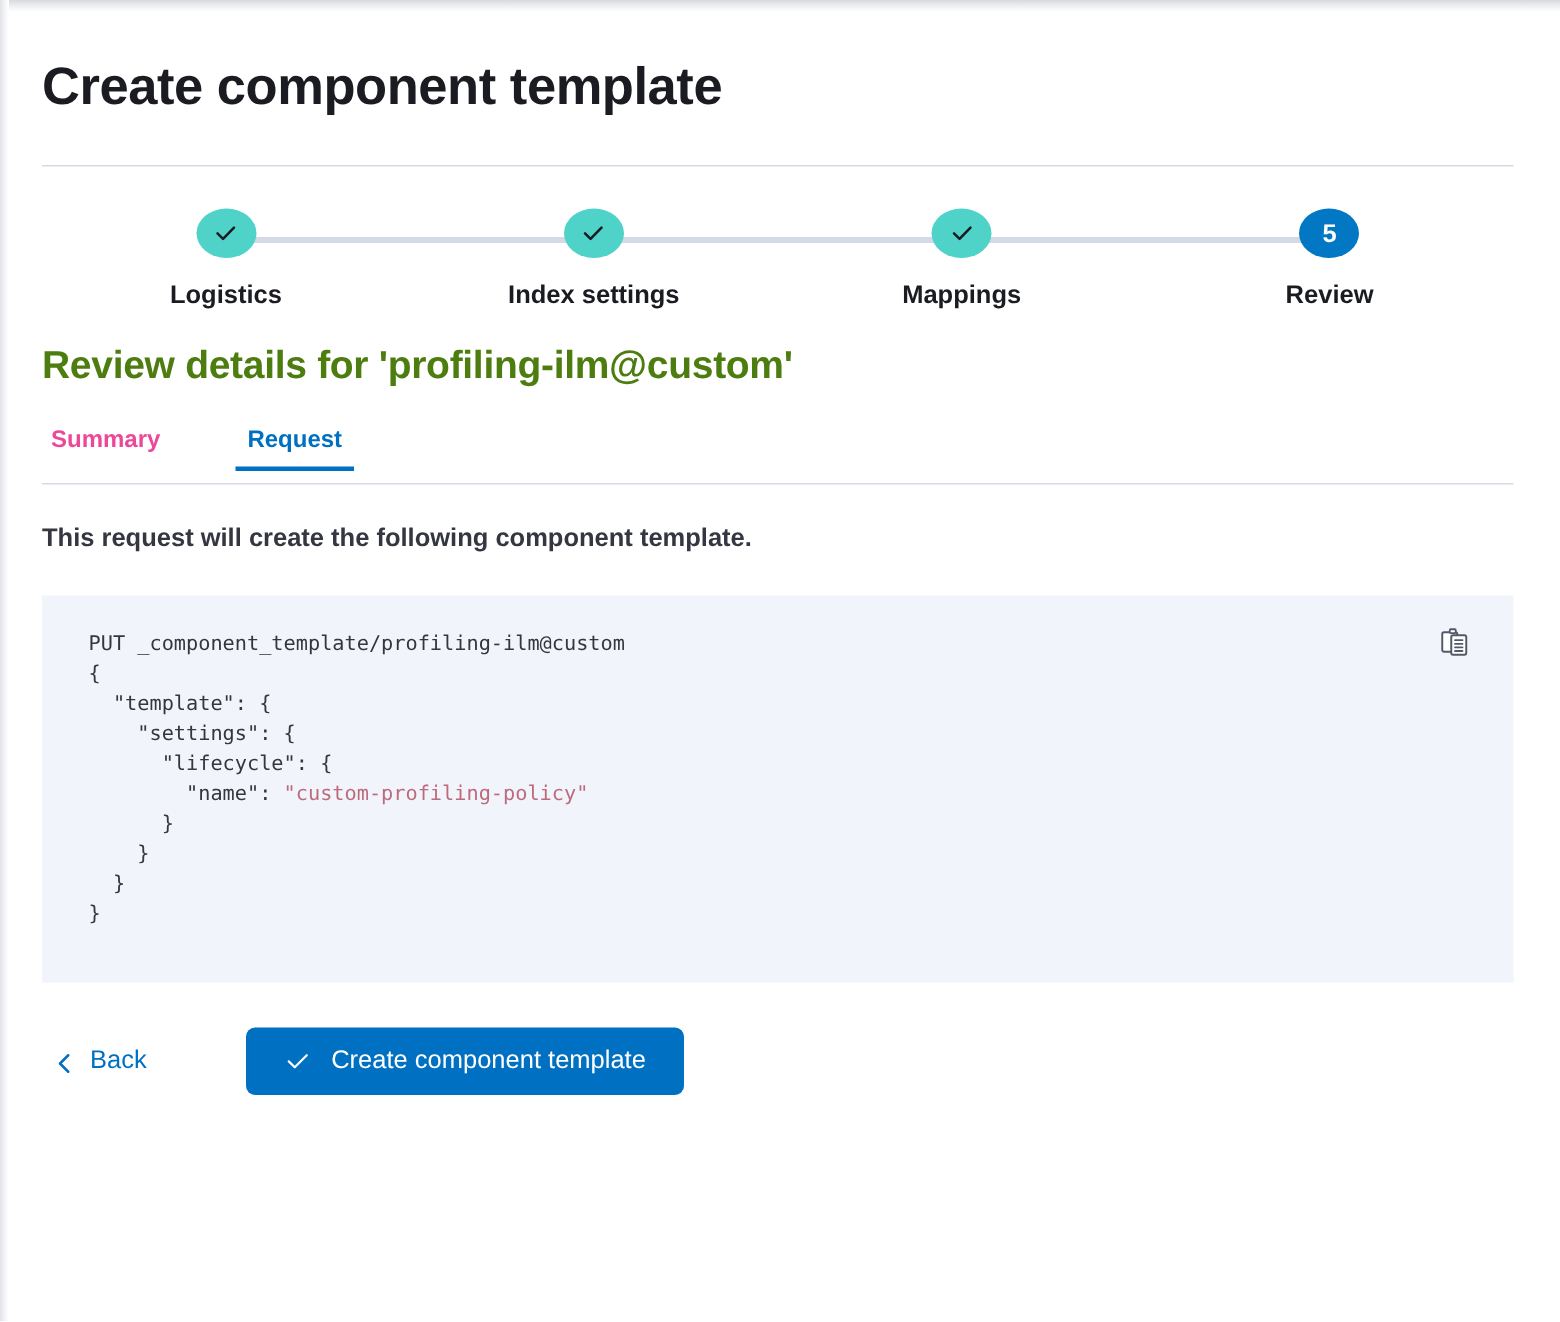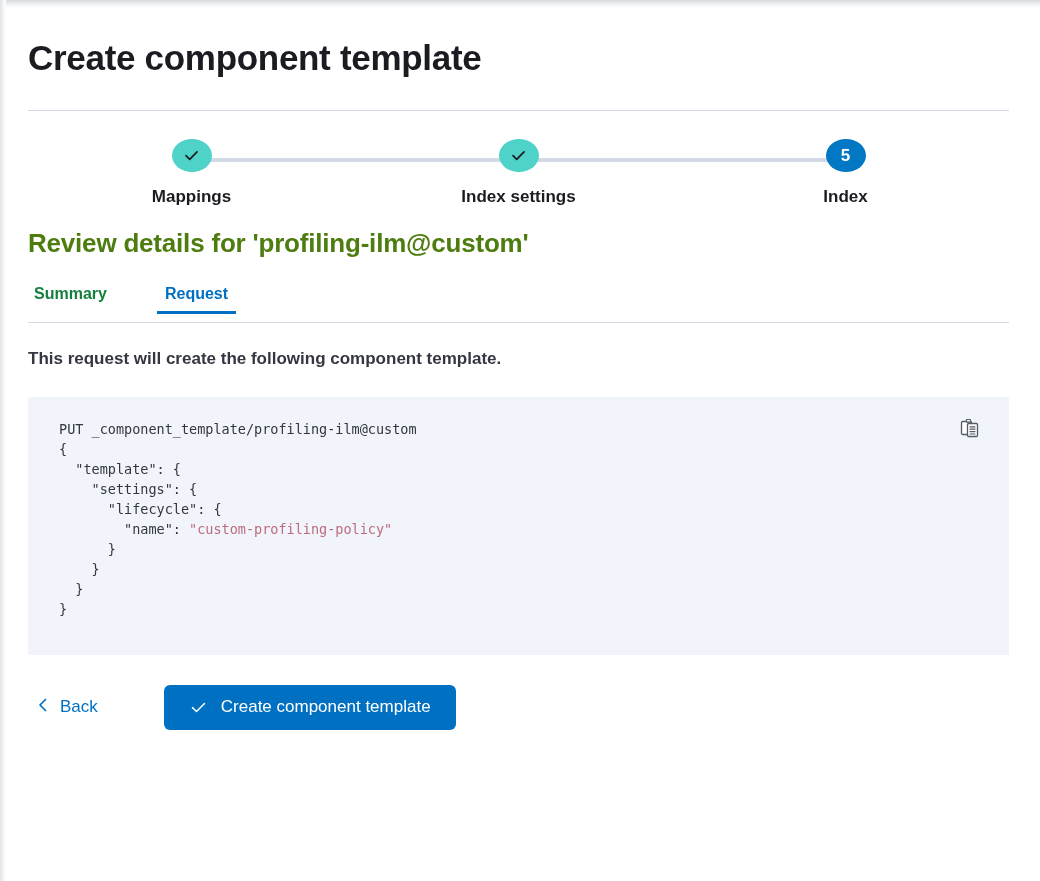--- a/index.html
+++ b/index.html
@@ -131,21 +131,21 @@
     left: 0; bottom: 0;
     width: 981px; height: 1px;
     background: #d3dae6;
   }
   .tab {
     position: relative;
     padding: 0 8px 11px 8px;
     margin-right: 22px;
     font-size: 16px;
     font-weight: bold;
-    color: #15803d;
+    color: #ec4899;
     background: none;
     border: none;
     cursor: pointer;
     font-family: "Liberation Sans", sans-serif;
   }
   .tab:first-child { margin-left: -2px; }
   .tab.active { color: #0071c2; margin-left: 20px; }
   .tab.active::after {
     content: "";
     position: absolute;
@@ -200,21 +200,21 @@
   
   .footer {
     margin: 27px 0 0 26px;
     width: 981px;
     height: 50px;
     display: flex;
     align-items: center;
   }
   .back-btn {
     display: flex;
-    align-items: flex-start;
+    align-items: flex-end;
     gap: 10px;
     background: none;
     border: none;
     padding: 6px 8px;
     cursor: pointer;
     color: #0071c2;
     font-size: 17px;
     font-weight: normal;
     font-family: "Liberation Sans", sans-serif;
   }
@@ -242,48 +242,57 @@
   <div class="top-strip"></div>
   <div class="left-gutter"></div>
 
   <div class="page">
 
     <h1 class="page-title">Create component template</h1>
     <div class="hr"></div>
 
     <div class="stepper">
 
+      <div class="step">
+        <div class="connector"></div>
+        <div class="circle">
+          <svg width="19" height="19" viewBox="0 0 19 19">
+            <path d="M4 9.6 L7.7 13.3 L15 5.8" fill="none" stroke="#1a1c21" stroke-width="1.7" stroke-linecap="round" stroke-linejoin="round"></path>
+          </svg>
+        </div>
+        <div class="step-label">Logistics</div>
+      </div>
+
+      <div class="step">
+        <div class="connector"></div>
+        <div class="circle">
+          <svg width="19" height="19" viewBox="0 0 19 19">
+            <path d="M4 9.6 L7.7 13.3 L15 5.8" fill="none" stroke="#1a1c21" stroke-width="1.7" stroke-linecap="round" stroke-linejoin="round"></path>
+          </svg>
+        </div>
+        <div class="step-label">Index settings</div>
+      </div>
 
       <div class="step">
         <div class="connector"></div>
         <div class="circle">
           <svg width="19" height="19" viewBox="0 0 19 19">
             <path d="M4 9.6 L7.7 13.3 L15 5.8" fill="none" stroke="#1a1c21" stroke-width="1.7" stroke-linecap="round" stroke-linejoin="round"></path>
           </svg>
         </div>
         <div class="step-label">Mappings</div>
       </div>
 
-      <div class="step">
-        <div class="connector"></div>
-        <div class="circle">
-          <svg width="19" height="19" viewBox="0 0 19 19">
-            <path d="M4 9.6 L7.7 13.3 L15 5.8" fill="none" stroke="#1a1c21" stroke-width="1.7" stroke-linecap="round" stroke-linejoin="round"></path>
-          </svg>
-        </div>
-        <div class="step-label">Index settings</div>
-      </div>
-
 
       <div class="step">
 
         <div class="circle current">
           <span class="num">5</span>
         </div>
-        <div class="step-label">Index</div>
+        <div class="step-label">Review</div>
       </div>
 
     </div>
 
     <h2 class="section-title">Review details for 'profiling-ilm@custom'</h2>
 
     <div class="tabs">
       <button class="tab">Summary</button>
       <button class="tab active">Request</button>
     </div>

